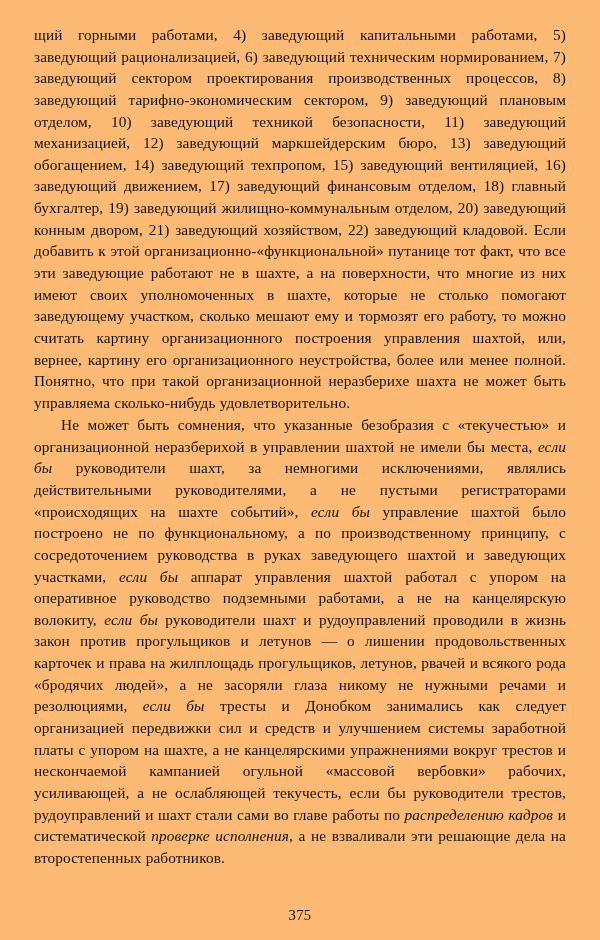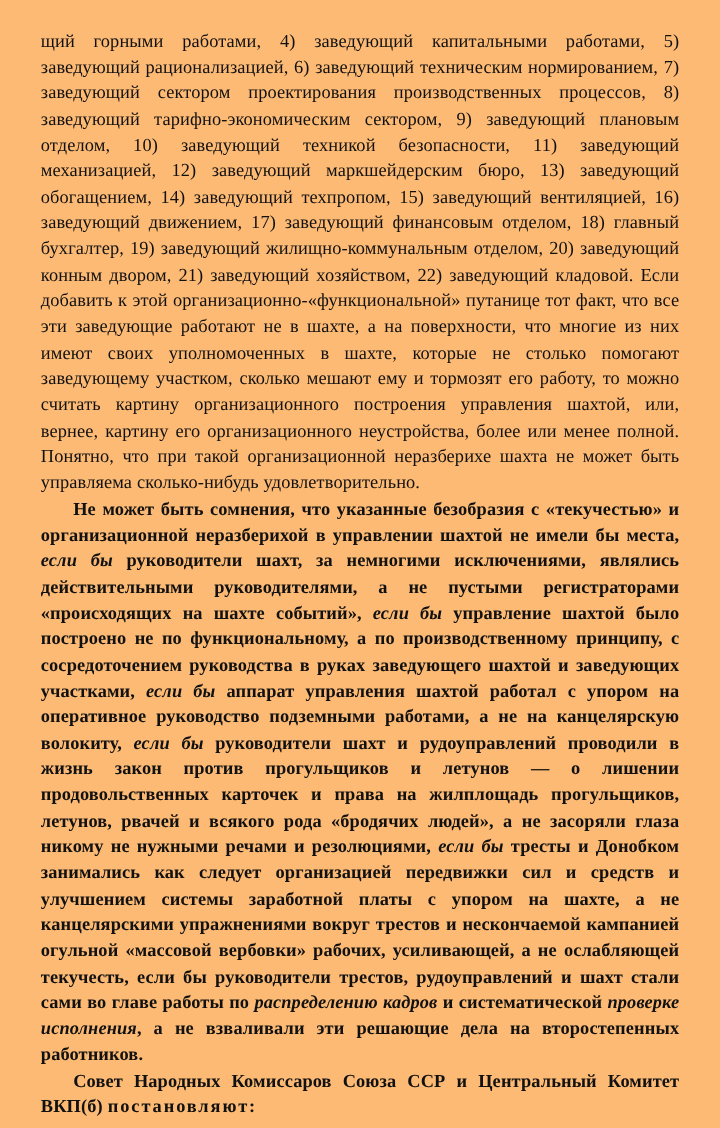--- a/index.html
+++ b/index.html
@@ -29,21 +29,20 @@
     text-justify: inter-word;
     hyphens: manual;
     letter-spacing: 0.1px;
     word-spacing: 0.2px;
   }
   .para {
     margin: 0;
   }
   .para + .para {
     margin-top: 0.5px;
-    font-weight: bold;
   }
   .indent {
     text-indent: 27px;
   }
   .cont {
     text-indent: 0;
   }
   i, .ital {
     font-style: italic;
   }
@@ -60,15 +59,15 @@
     letter-spacing: 0.3px;
   }
 </style>
 </head>
 <body>
 
 <div class="page">
   <div class="body-text" id="text-body">
       <p class="para cont"><span>щий горными работами, 4) заведующий капитальными работами, 5) заведующий рационализацией, 6) заведующий техническим нормированием, 7) заведующий сектором проектирования производственных процессов, 8) заведующий тарифно-экономическим сектором, 9) заведующий плановым отделом, 10) заведующий техникой безопасности, 11) заведующий механизацией, 12) заведующий маркшейдерским бюро, 13) заведующий обогащением, 14) заведующий техпропом, 15) заведующий вентиляцией, 16) заведующий движением, 17) заведующий финансовым отделом, 18) главный бухгалтер, 19) заведующий жилищно-коммунальным отделом, 20) заведующий конным двором, 21) заведующий хозяйством, 22) заведующий кладовой. Если добавить к этой организационно-«функциональной» путанице тот факт, что все эти заведующие работают не в шахте, а на поверхности, что многие из них имеют своих уполномоченных в шахте, которые не столько помогают заведующему участком, сколько мешают ему и тормозят его работу, то можно считать картину организационного построения управления шахтой, или, вернее, картину его организационного неустройства, более или менее полной. Понятно, что при такой организационной неразберихе шахта не может быть управляема сколько-нибудь удовлетворительно.</span></p>
       <p class="para indent"><span>Не может быть сомнения, что указанные безобразия с «текучестью» и организационной неразберихой в управлении шахтой не имели бы места, </span><span class="ital">если бы</span><span> руководители шахт, за немногими исключениями, являлись действительными руководителями, а не пустыми регистраторами «происходящих на шахте событий», </span><span class="ital">если бы</span><span> управление шахтой было построено не по функциональному, а по производственному принципу, с сосредоточением руководства в руках заведующего шахтой и заведующих участками, </span><span class="ital">если бы</span><span> аппарат управления шахтой работал с упором на оперативное руководство подземными работами, а не на канцелярскую волокиту, </span><span class="ital">если бы</span><span> руководители шахт и рудоуправлений проводили в жизнь закон против прогульщиков и летунов — о лишении продовольственных карточек и права на жилплощадь прогульщиков, летунов, рвачей и всякого рода «бродячих людей», а не засоряли глаза никому не нужными речами и резолюциями, </span><span class="ital">если бы</span><span> тресты и Донобком занимались как следует организацией передвижки сил и средств и улучшением системы заработной платы с упором на шахте, а не канцелярскими упражнениями вокруг трестов и нескончаемой кампанией огульной «массовой вербовки» рабочих, усиливающей, а не ослабляющей текучесть, если бы руководители трестов, рудоуправлений и шахт стали сами во главе работы по </span><span class="ital">распределению кадров</span><span> и систематической </span><span class="ital">проверке исполнения</span><span>, а не взваливали эти решающие дела на второстепенных работников.</span></p>
-      <p class="para indent"><span>Совет Народных Комиссаров Союза ССР и Центральный Комитет ВКП(б) </span><span class="spaced">постановляют:</span></p>
     </div>
+  <div class="page-number">375</div>
 </div>
 
 </body></html>

